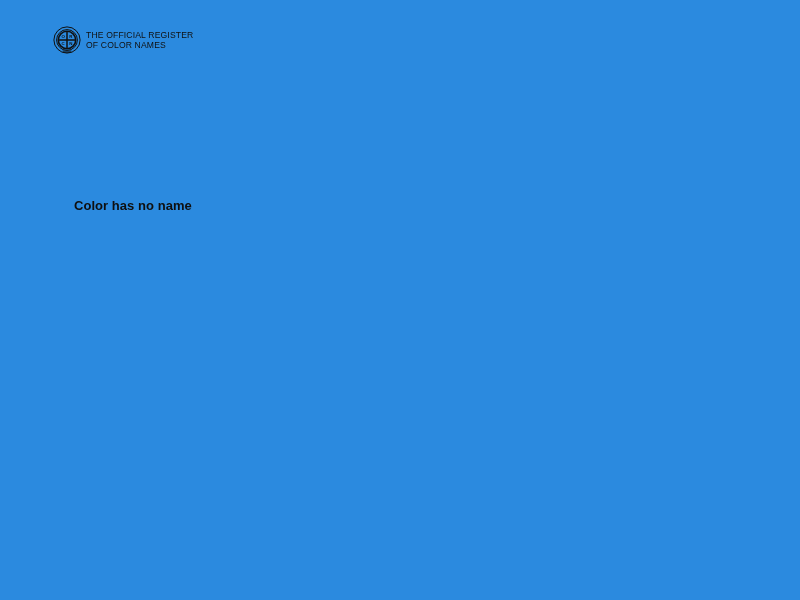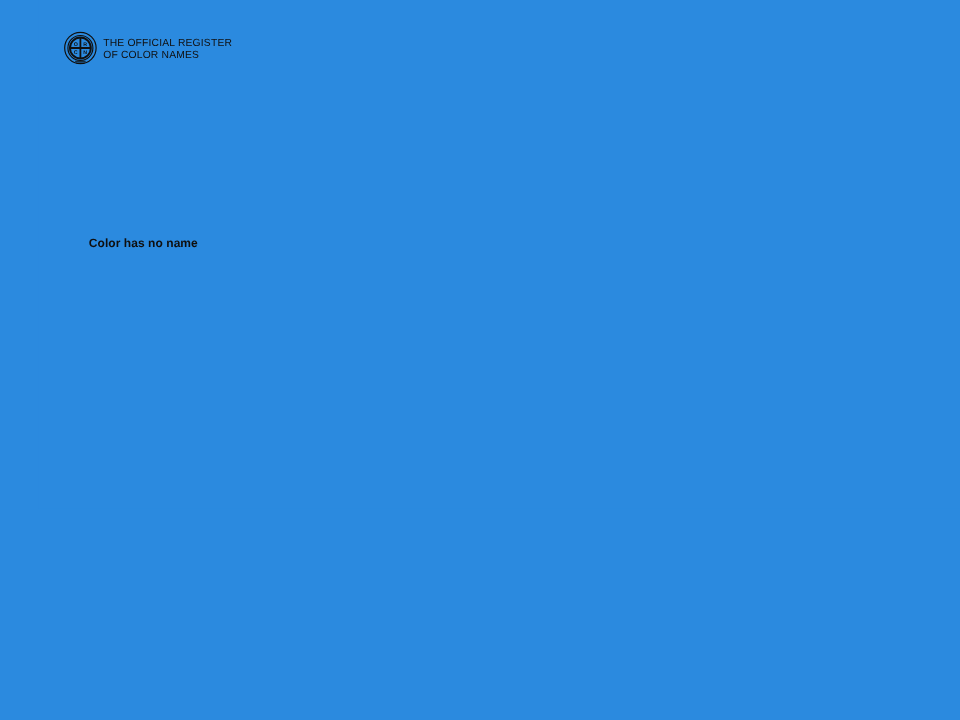--- a/index.html
+++ b/index.html
@@ -62,21 +62,21 @@
     letter-spacing: -0.4px;
     color: #131313;
     white-space: nowrap;
   }
   #subtitle {
     position: absolute;
     left: 42px;
     top: 198px;
     margin: 0;
     font-family: "Liberation Sans", sans-serif;
-    font-size: 10px;
+    font-size: 13px;
     font-weight: bold;
     letter-spacing: 0.05px;
     color: #0f0f0f;
     white-space: nowrap;
   }
 </style>
 </head>
 <body style="background: rgb(43, 138, 223);">
 
 <div id="page" style="background: rgb(43, 138, 223);">

